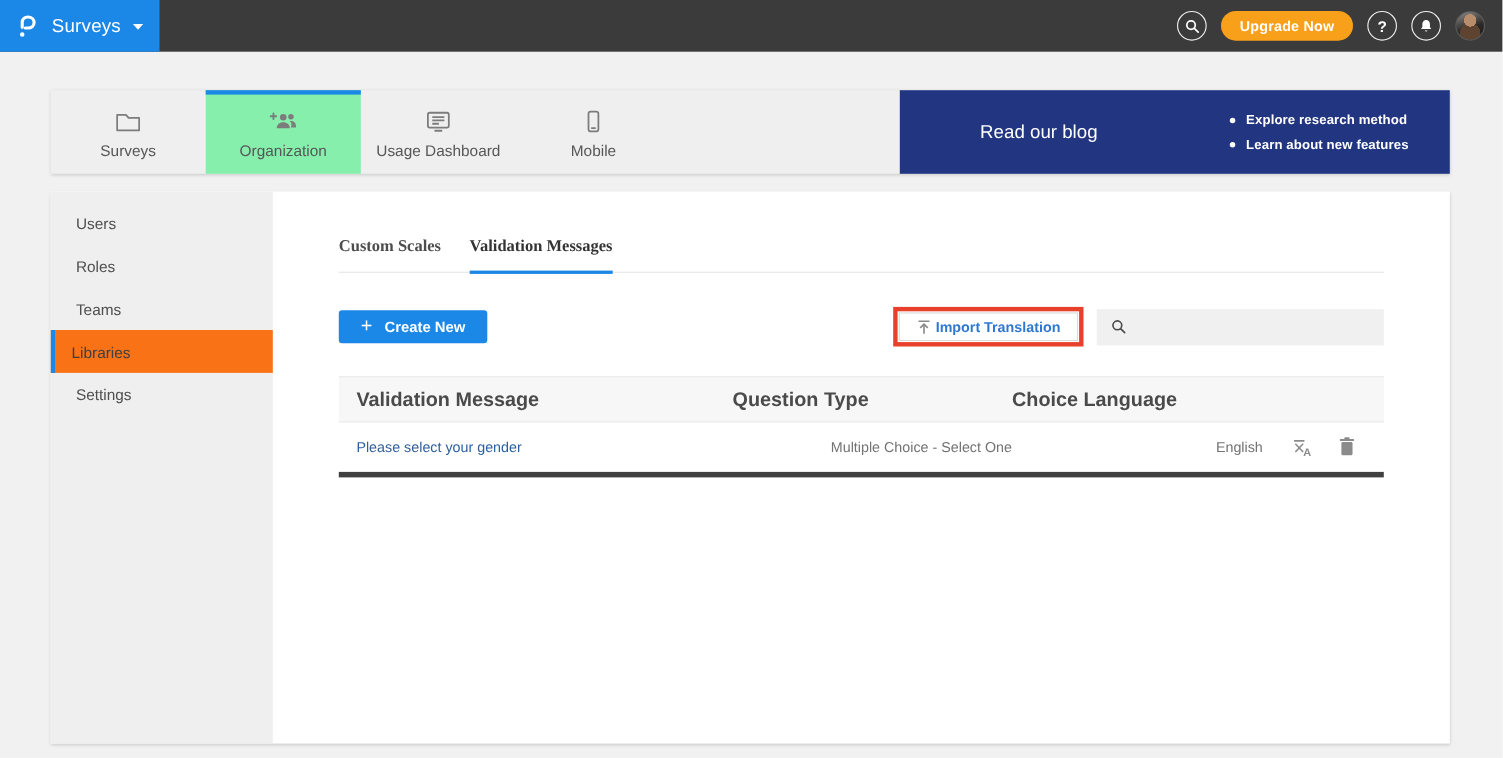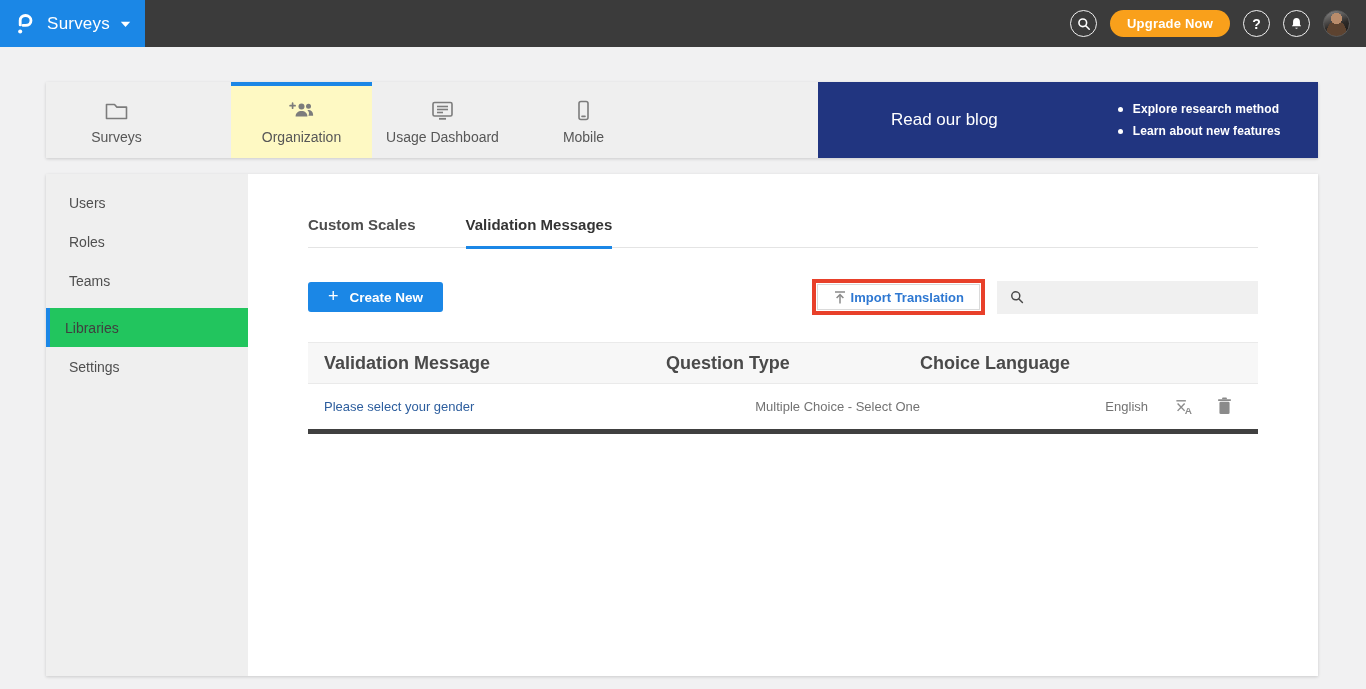--- a/index.html
+++ b/index.html
@@ -49,21 +49,21 @@
   .nav-card {
     position:absolute; left:46px; top:82px; width:1272px; height:76px;
     background:#EFEFEF; box-shadow:0 1px 3px rgba(0,0,0,.16);
     display:flex;
   }
   .nav-tab {
     width:141px; height:76px; display:flex; flex-direction:column;
     align-items:center; justify-content:center; gap:7px;
     border-top:4px solid transparent; cursor:pointer;
   }
-  .nav-tab.active { background:#fef9c3; border-top-color:#1B87E6;margin-left:44px; }
+  .nav-tab.active { background:#86efac; border-top-color:#1B87E6; }
   .nav-tab .nt-label { font-size:14px; color:#575757; }
   .nav-tab svg { display:block; }
 
   .blog-banner {
     margin-left:auto; width:500px; height:76px; background:#213580;
     display:flex; align-items:center; padding-left:73px;
   }
   .blog-title { color:#fff; font-size:17px; font-weight:500; white-space:nowrap; cursor:pointer; }
   .blog-bullets { list-style:none; margin-left:120px; }
   .blog-bullets li {
@@ -80,25 +80,25 @@
     position:absolute; left:46px; top:174px; width:1272px; height:502px;
     background:#fff; box-shadow:0 1px 3px rgba(0,0,0,.16);
     display:flex; overflow:hidden;
   }
   .sidebar { width:202px; background:#EFEFEF; padding-top:9px; flex:0 0 auto; }
   .side-item {
     height:39px; display:flex; align-items:center; padding-left:19px;
     font-size:14px; color:#4f4f4f; cursor:pointer;
     border-left:4px solid transparent;
   }
-  .side-item.active { background:#22c55e; border-left-color:#1B87E6; padding-left:15px; color:#3f3f3f;margin-top:8px; }
+  .side-item.active { background:#f97316; border-left-color:#1B87E6; padding-left:15px; color:#3f3f3f; }
 
   .content { flex:1; padding:42px 60px 0 60px; }
 
-  .content-tabs { display:flex; gap:50px; border-bottom:1px solid #e4e4e4; }
+  .content-tabs { display:flex; gap:26px; border-bottom:1px solid #e4e4e4;font-family:Liberation Serif, serif; }
   .ctab {
     padding-bottom:13px; font-size:15px; font-weight:600; color:#4d4d4d;
     border-bottom:3px solid transparent; margin-bottom:-2px; cursor:pointer;
     white-space:nowrap;
   }
   .ctab.active { color:#343434; border-bottom-color:#1B87E6; }
 
   .actions-row { margin-top:31px; display:flex; align-items:center; }
   .create-btn {
     height:30px; padding:0 20px; border:none; border-radius:3px;

